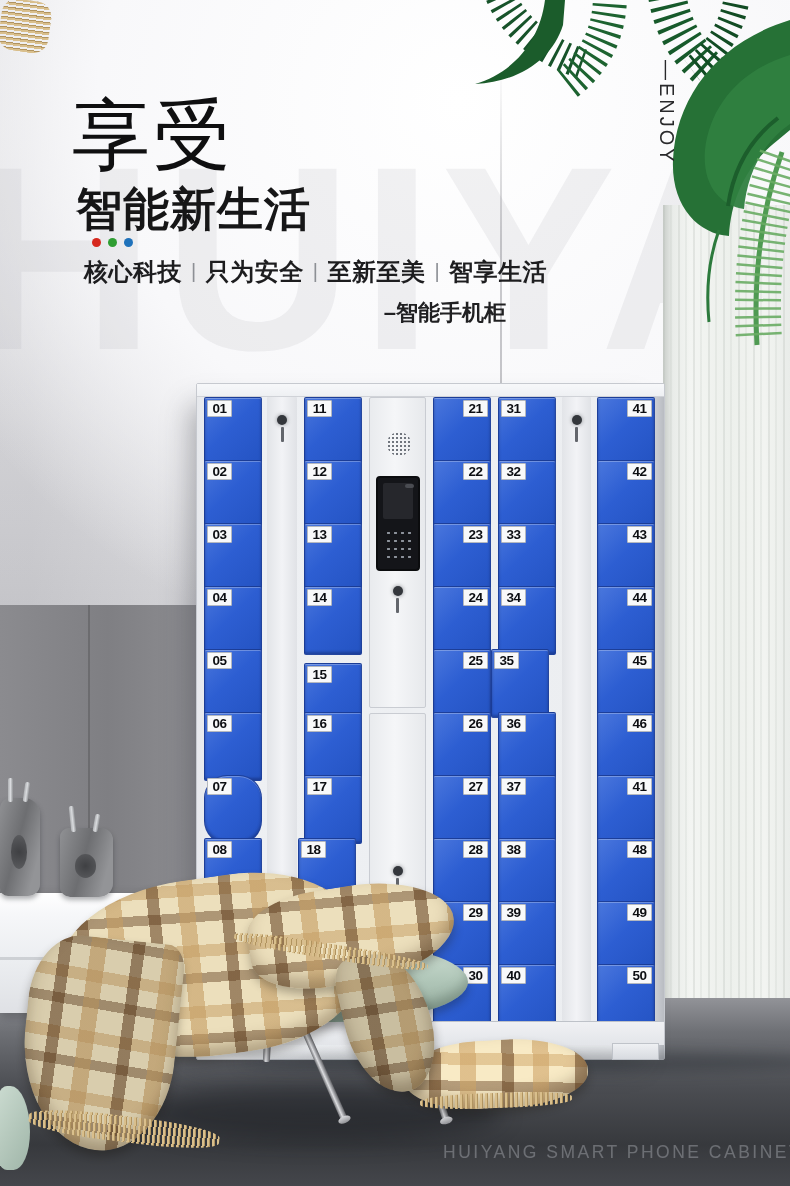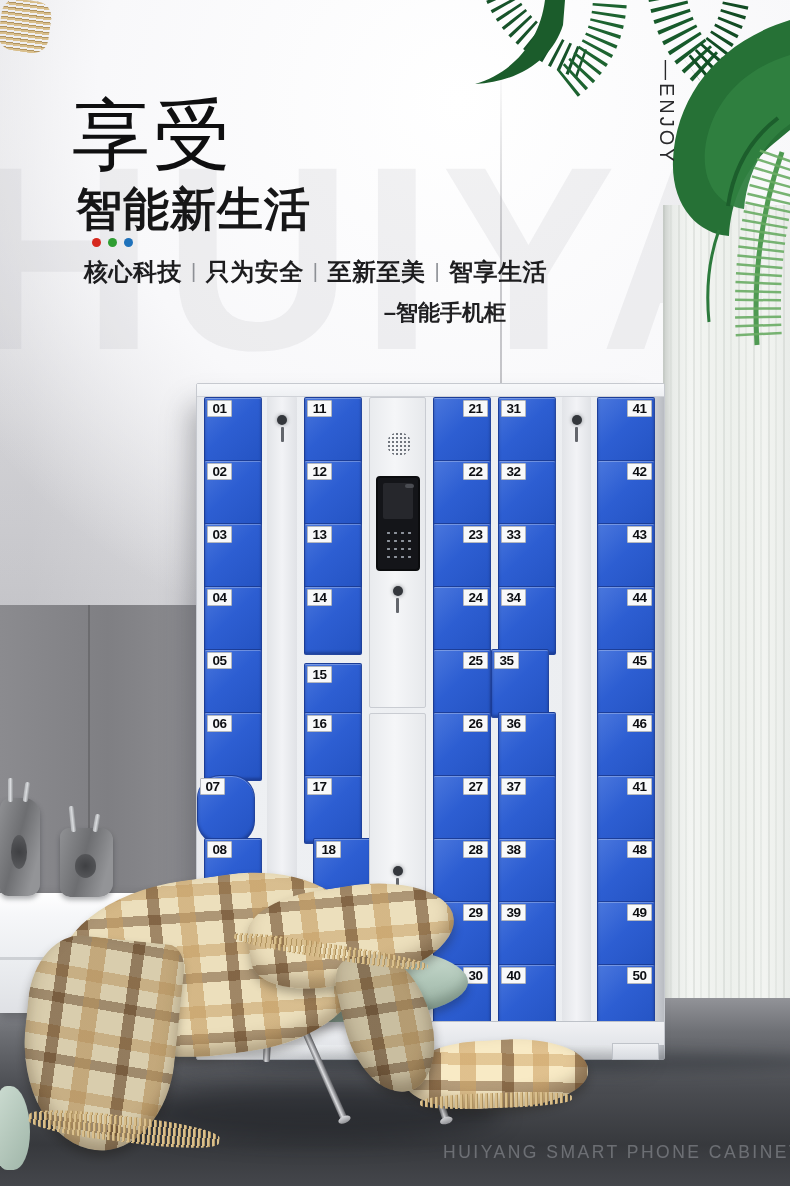--- a/index.html
+++ b/index.html
@@ -175,21 +175,21 @@
       </div>
       <div class="door side-left" data-name="locker-door-04" style="left: 7px; top: 202px;">
         <div class="plate" data-name="door-number">04</div>
       </div>
       <div class="door side-left" data-name="locker-door-05" style="left: 7px; top: 265px;">
         <div class="plate" data-name="door-number">05</div>
       </div>
       <div class="door side-left" data-name="locker-door-06" style="left: 7px; top: 328px;">
         <div class="plate" data-name="door-number">06</div>
       </div>
-      <div class="door side-left" data-name="locker-door-07" style="left: 0; top: 391px; border-radius: 23px;">
+      <div class="door side-left" data-name="locker-door-07" style="left: 7px; top: 391px; border-radius: 23px;">
         <div class="plate" data-name="door-number">07</div>
       </div>
       <div class="door side-left" data-name="locker-door-08" style="left: 7px; top: 454px;">
         <div class="plate" data-name="door-number">08</div>
       </div>
       <div class="door side-left" data-name="locker-door-09" style="left: 7px; top: 517px;">
         <div class="plate" data-name="door-number">09</div>
       </div>
       <div class="door side-left" data-name="locker-door-10" style="left: 7px; top: 580px;">
         <div class="plate" data-name="door-number">10</div>
@@ -208,21 +208,21 @@
       </div>
       <div class="door side-left" data-name="locker-door-15" style="left: 107px; top: 279px;">
         <div class="plate" data-name="door-number">15</div>
       </div>
       <div class="door side-left" data-name="locker-door-16" style="left: 107px; top: 328px; padding-left: 24px;">
         <div class="plate" data-name="door-number">16</div>
       </div>
       <div class="door side-left" data-name="locker-door-17" style="left: 107px; top: 391px;">
         <div class="plate" data-name="door-number">17</div>
       </div>
-      <div class="door side-left" data-name="locker-door-18" style="left: 116px; top: 454px;">
+      <div class="door side-left" data-name="locker-door-18" style="left: 101px; top: 454px;">
         <div class="plate" data-name="door-number">18</div>
       </div>
       <div class="door side-left" data-name="locker-door-19" style="left: 107px; top: 517px;">
         <div class="plate" data-name="door-number">19</div>
       </div>
       <div class="door side-left" data-name="locker-door-20" style="left: 107px; top: 580px;">
         <div class="plate" data-name="door-number">20</div>
       </div>
       <div class="door side-right" data-name="locker-door-21" style="left: 236px; top: 13px;">
         <div class="plate" data-name="door-number">21</div>

